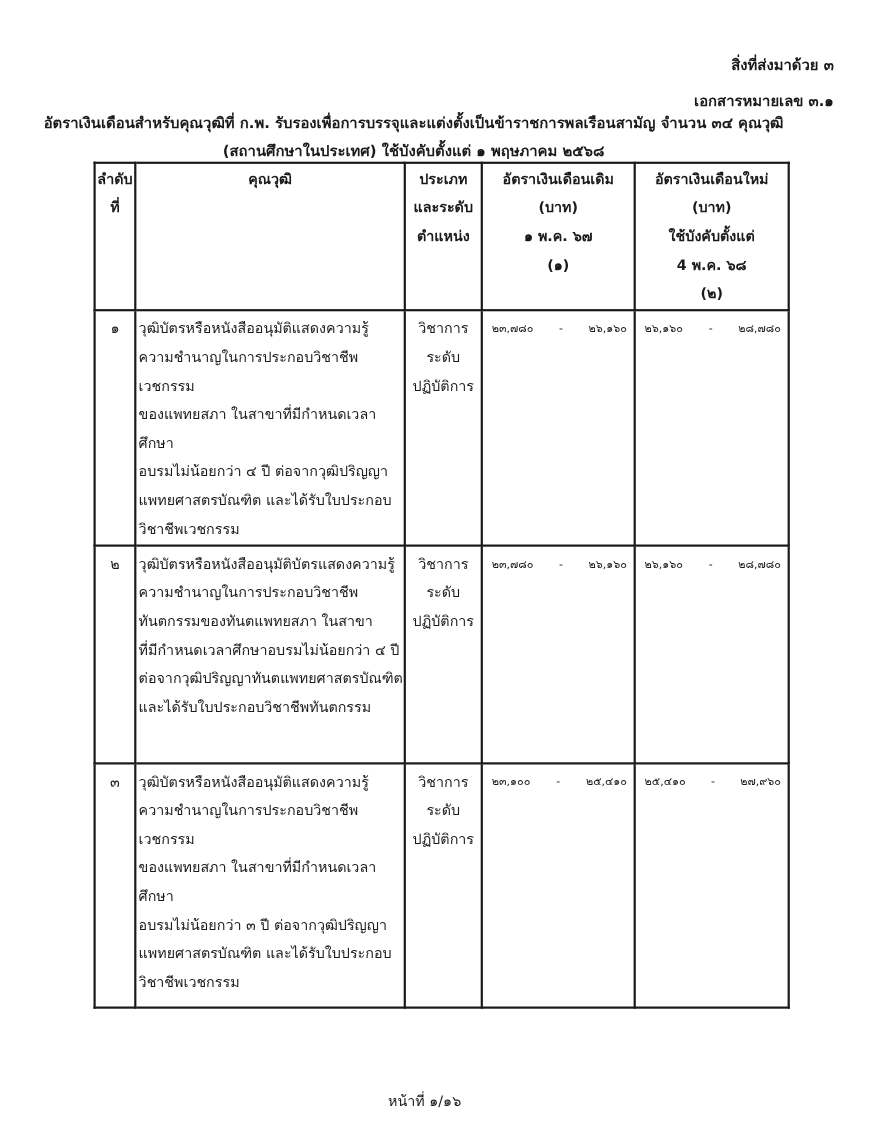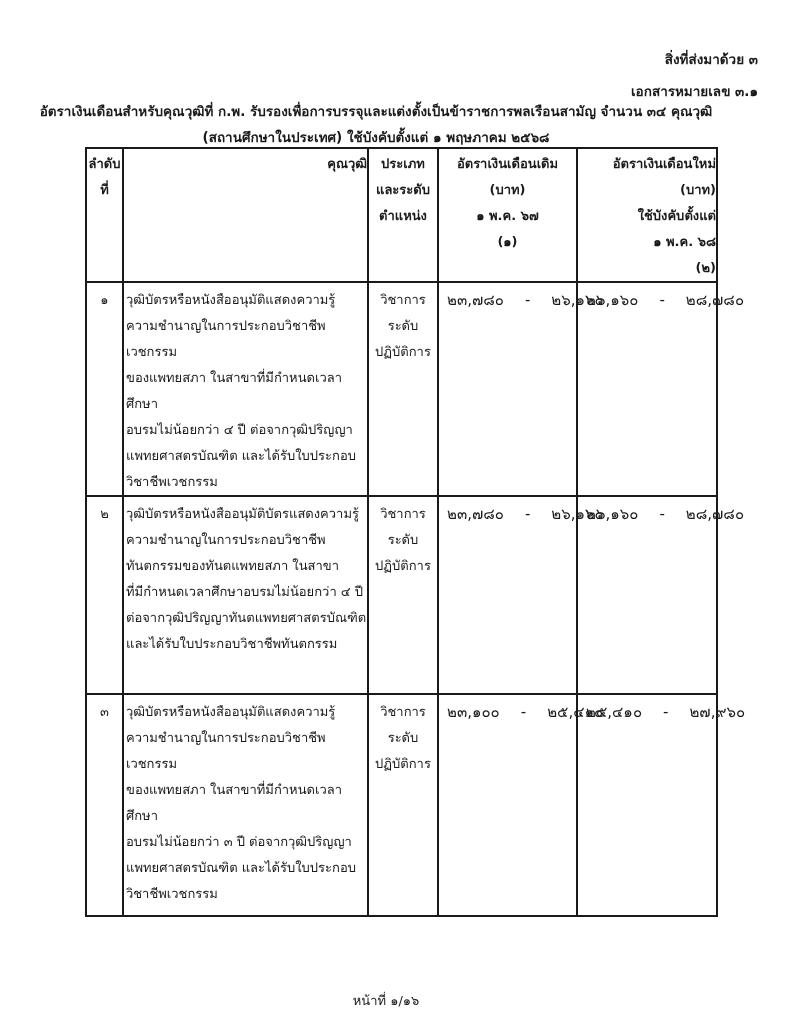--- a/index.html
+++ b/index.html
@@ -55,32 +55,32 @@
   }
   table.sal thead th {
     height: 104px;
     padding-top: 2px;
     font-weight: bold;
   }
   .c-no { width: 35px; text-align: center; }
   .c-q  { width: 243px; text-align: left; }
   .c-t  { width: 68px; text-align: center; }
   .c-o  { width: 137px; text-align: center; margin-left: 41px; }
-  .c-n  { width: 138px; text-align: right; }
-  th.c-q { text-align: right; }
+  .c-n  { width: 138px; text-align: center; }
+  th.c-q { text-align: center; }
   td.c-q { padding-left: 2px !important; margin-left: 32px; }
   .row1 td { height: 204px; }
   .row2 td { height: 192px; }
   .row3 td { height: 216px; }
   tbody td { padding-top: 4px !important; }
   .range {
     display: flex;
     justify-content: space-between;
     padding: 0 6px 0 8px;
-    font-size: 15px;
+    font-size: 10px;
     gap: 21px;
   }
   .line { display: block; }
   .footer {
     position: absolute;
     top: 990px;
     left: 0;
     width: 772px;
     text-align: center;
     font-size: 13px;
@@ -110,21 +110,21 @@
         <span class="line">ตำแหน่ง</span>
       </th>
       <th class="c-o">
         <span class="line">อัตราเงินเดือนเดิม (บาท)</span>
         <span class="line">๑ พ.ค. ๖๗</span>
         <span class="line">(๑)</span>
       </th>
       <th class="c-n">
         <span class="line">อัตราเงินเดือนใหม่ (บาท)</span>
         <span class="line">ใช้บังคับตั้งแต่</span>
-        <span class="line">๑ พ.ค. ๖๘</span>
+        <span class="line">4 พ.ค. ๖๘</span>
         <span class="line">(๒)</span>
       </th>
     </tr>
   </thead>
   <tbody>
     <tr class="row1">
       <td class="c-no">๑</td>
       <td class="c-q">
         <span class="line">วุฒิบัตรหรือหนังสืออนุมัติแสดงความรู้</span>
         <span class="line">ความชำนาญในการประกอบวิชาชีพเวชกรรม</span>

